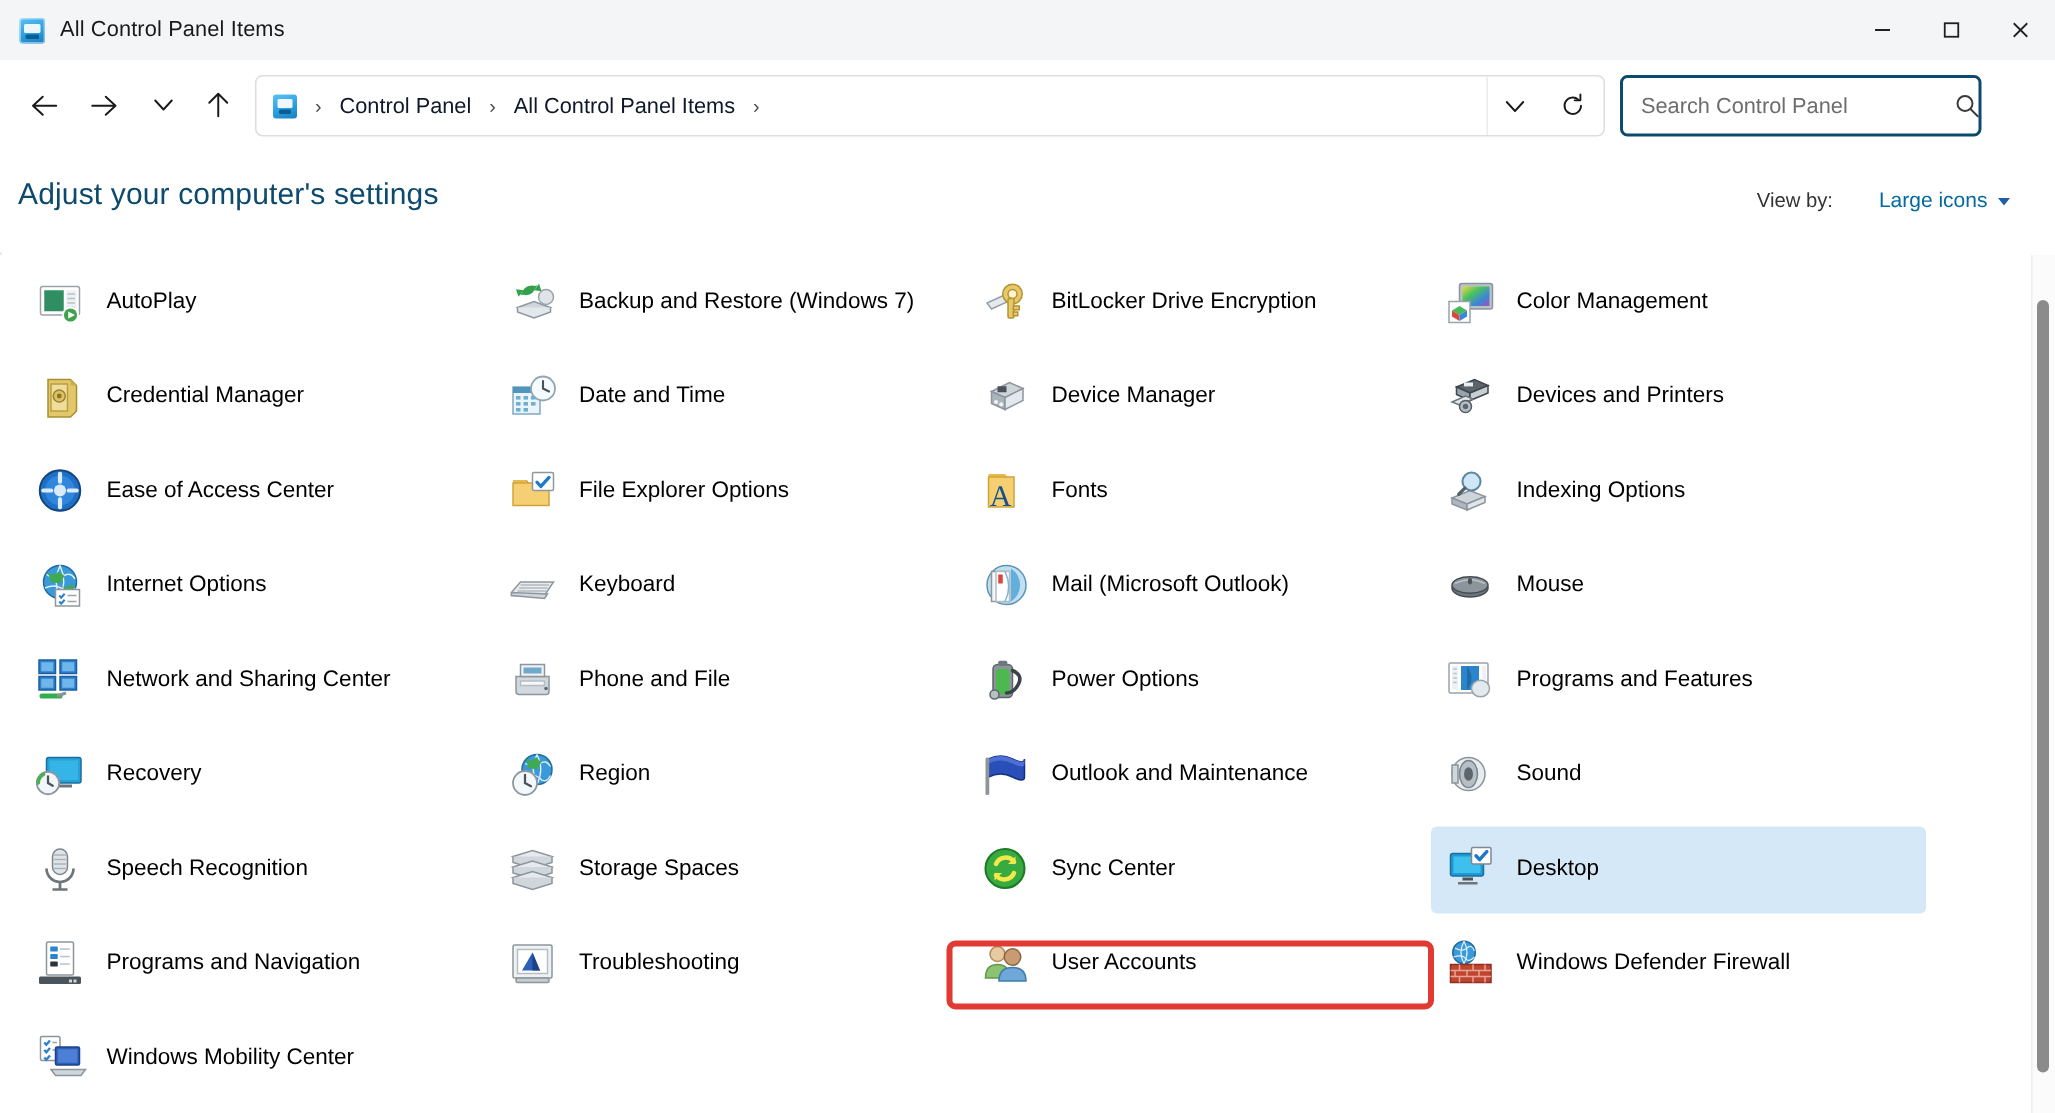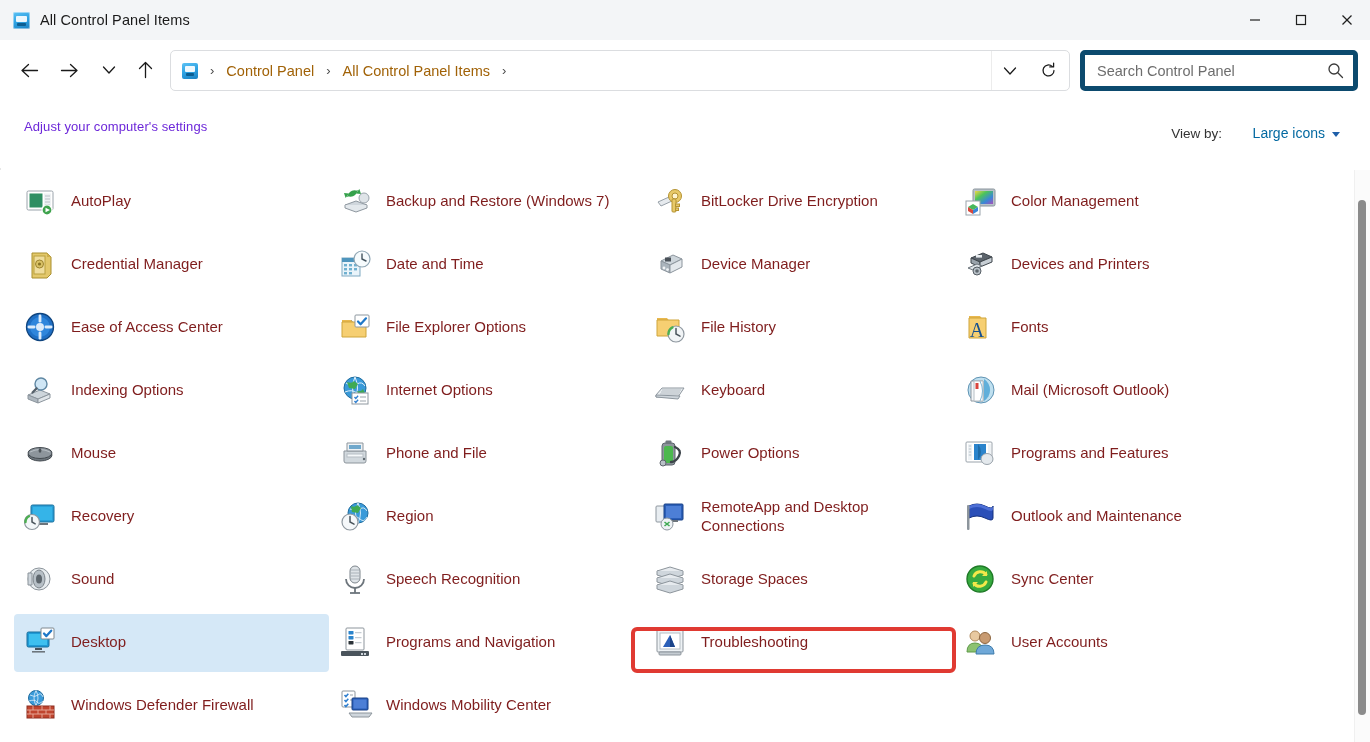--- a/index.html
+++ b/index.html
@@ -71,54 +71,54 @@
     border: 1px solid #dbdde0; border-radius: 5px; background: #fff;
     display: flex; align-items: center;
   }
   .crumbs { display: flex; align-items: center; padding-left: 11px; gap: 2px; flex: 1; }
   .crumb-icon { width: 16px; height: 16px; border-radius: 2px; margin-right: 5px;
     background: linear-gradient(160deg,#5bc2f5 0%,#2b9fe0 55%,#1b7fc0 100%);
     position: relative; flex: none; }
   .crumb-icon::before { content:""; position:absolute; left:3px; top:3px; width:10px; height:6px; background:#fff; opacity:.92; border-radius:1px;}
   .crumb-icon::after { content:""; position:absolute; left:4px; top:10px; width:8px; height:3px; background:#0b5e92; border-radius:1px;}
   .crumb {
-    font-size: 14.5px; color: #a16207; padding: 3px 5px; border-radius: 3px;
+    font-size: 14.5px; color: #0f172a; padding: 3px 5px; border-radius: 3px;
   }
   .crumb-sep {
     font-size: 13px; color: #4a4a4a; padding: 0 5px; user-select: none;
   }
   .addr-chev {
     width: 36px; height: 39px; display: flex; align-items: center; justify-content: center;
     border-left: 1px solid #ececec;
   }
   .addr-refresh {
     width: 42px; height: 39px; display: flex; align-items: center; justify-content: center;
   }
 
   .searchbox {
     position: absolute; top: 50px; left: 1080px;
-    width: 278px; height: 41px;
-    border: 5px solid #0c4a6e; border-radius: 5px; background: #fff;
+    width: 241px; height: 41px;
+    border: 2px solid #0c4a6e; border-radius: 5px; background: #fff;
     display: flex; align-items: center; gap: 22px;
   }
   .search-input {
     flex: 1; border: 0; outline: 0; background: transparent;
     font-family: "Liberation Sans", sans-serif;
     font-size: 14.5px; color: #5c5c5c; padding-left: 12px;
   }
   .search-input::placeholder { color: #6d6d6d; }
   .search-icon { width: 36px; display: flex; align-items: center; justify-content: center; }
 
   
   .page-head {
     position: absolute; top: 102px; left: 0; width: 1370px; height: 66px; background:#fff;
   }
   .page-title {
-    position: absolute; left: 24px; top: 17px;
-    font-size: 13px; color: #6d28d9; letter-spacing: .1px;
+    position: absolute; left: 12px; top: 17px;
+    font-size: 20px; color: #0c4a6e; letter-spacing: .1px;
   }
   .viewby {
     position: absolute; right: 148px; top: 24px;
     font-size: 13.5px; color: #333; text-align: center;
   }
   .viewby-value {
     position: absolute; right: 45px; top: 23px;
     font-size: 14px; color: #0369a1;
   }
   .viewby-caret {
@@ -140,21 +140,21 @@
     grid-auto-rows: 63px;
   }
   .cp-item {
     display: flex; align-items: center; gap: 13px;
     padding-left: 10px; padding-right: 6px;
     height: 58px; border-radius: 4px; cursor: default;
     align-self: center;
   }
   .cp-item.hover { background: #d5e8f7; }
   .cp-item .label {
-    font-size: 15px; color: #7f1d1d; line-height: 1.25;
+    font-size: 15px; color: #000000; line-height: 1.25;
   }
   .icon-wrap {
     width: 34px; height: 34px; flex: none;
     display: flex; align-items: center; justify-content: center;
   }
   .icon-wrap svg { display: block; }
 
   
   .annot-box {
     position: absolute; border: 4px solid #e03a32; border-radius: 6px;
@@ -416,32 +416,20 @@
               <path d="M3 11 h24 v15 H3z" fill="#f6cf72" stroke="#cfa53a"></path>
               <rect x="16" y="4" width="14" height="12" rx="1" fill="#fff" stroke="#8d979f"></rect>
               <path d="M19 10.5 l2.6 2.8 5.4 -6" stroke="#1f78c8" stroke-width="2.2" fill="none" stroke-linecap="round" stroke-linejoin="round"></path>
             </svg>
           </span>
           <span class="label">File Explorer Options</span>
         </div>
         <div class="cp-item">
           <span class="icon-wrap">
             <svg width="34" height="34" viewBox="0 0 34 34">
-              <path d="M3 7 h10 l2.5 3 H3z" fill="#e9b84e"></path>
-              <path d="M3 9 h22 v16 H3z" fill="#f6cf72" stroke="#cfa53a"></path>
-              <circle cx="22" cy="23" r="8" fill="#f1f4f6" stroke="#8e979f" stroke-width="1.2"></circle>
-              <path d="M22 17.5 v5.5 l4 2.2" stroke="#4a545c" stroke-width="1.5" fill="none" stroke-linecap="round"></path>
-              <path d="M14.5 23 a7.5 7.5 0 0 1 4 -6.6" stroke="#4caf50" stroke-width="2.4" fill="none" stroke-linecap="round"></path>
-            </svg>
-          </span>
-          <span class="label">File History</span>
-        </div>
-        <div class="cp-item">
-          <span class="icon-wrap">
-            <svg width="34" height="34" viewBox="0 0 34 34">
               <path d="M5 5 h11 l2.5 3 H5z" fill="#e9b84e"></path>
               <path d="M5 7 h17 v20 H5z" fill="#f6cf72" stroke="#cfa53a"></path>
               <text x="13" y="26" font-family="Liberation Serif, serif" font-size="20" fill="#16508f" text-anchor="middle">A</text>
             </svg>
           </span>
           <span class="label">Fonts</span>
         </div>
         <div class="cp-item">
           <span class="icon-wrap">
             <svg width="34" height="34" viewBox="0 0 34 34">
@@ -508,20 +496,39 @@
               <ellipse cx="16" cy="16" rx="12" ry="5.5" fill="#8d959c" stroke="#444b51"></ellipse>
               <path d="M6 15 q10 -5 20 0" stroke="#b9c0c6" fill="none"></path>
               <ellipse cx="16" cy="13.5" rx="1.4" ry="2.2" fill="#4c5359"></ellipse>
             </svg>
           </span>
           <span class="label">Mouse</span>
         </div>
         <div class="cp-item">
           <span class="icon-wrap">
             <svg width="34" height="34" viewBox="0 0 34 34">
+              <rect x="2" y="3" width="11" height="9" fill="#2f7fd0" stroke="#1b5fa0"></rect>
+              <rect x="16" y="3" width="11" height="9" fill="#2f7fd0" stroke="#1b5fa0"></rect>
+              <rect x="2" y="14" width="11" height="9" fill="#2f7fd0" stroke="#1b5fa0"></rect>
+              <rect x="16" y="14" width="11" height="9" fill="#2f7fd0" stroke="#1b5fa0"></rect>
+              <g fill="#6fb6ea">
+                <rect x="3.5" y="4.5" width="8" height="6"></rect>
+                <rect x="17.5" y="4.5" width="8" height="6"></rect>
+                <rect x="3.5" y="15.5" width="8" height="6"></rect>
+                <rect x="17.5" y="15.5" width="8" height="6"></rect>
+              </g>
+              <path d="M4 27 h12" stroke="#2fae4e" stroke-width="3.4" stroke-linecap="round"></path>
+              <path d="M14 27 l6 -2" stroke="#8a9299" stroke-width="2"></path>
+            </svg>
+          </span>
+          <span class="label">Network and Sharing Center</span>
+        </div>
+        <div class="cp-item">
+          <span class="icon-wrap">
+            <svg width="34" height="34" viewBox="0 0 34 34">
               <path d="M5 14 h22 v10 a2 2 0 0 1 -2 2 H7 a2 2 0 0 1 -2 -2z" fill="#d2d9de" stroke="#8d959c"></path>
               <path d="M8 6 h16 v8 H8z" fill="#eef2f5" stroke="#8d959c"></path>
               <rect x="10" y="8" width="12" height="4" fill="#6fa8cc"></rect>
               <rect x="8" y="17" width="16" height="3" fill="#f5f8fa" stroke="#b5bdc3"></rect>
               <circle cx="25" cy="22" r="1.2" fill="#5f686f"></circle>
             </svg>
           </span>
           <span class="label">Phone and File</span>
         </div>
         <div class="cp-item">
@@ -572,33 +579,20 @@
           <span class="icon-wrap">
             <svg width="34" height="34" viewBox="0 0 34 34">
               <circle cx="19" cy="13" r="10" fill="#3a9ad9" stroke="#1f6c9e"></circle>
               <path d="M11 9 q6 3 10 0 t7 2 M10 18 q7 -3 11 1 t7 -2 M19 3 q-5 10 0 20 M19 3 q5 10 0 20" stroke="#dff0fb" fill="none" stroke-width=".9"></path>
               <path d="M12 6 q4 2 6 -1 l4 3 -3 5 -6 -1z" fill="#3faa53"></path>
               <circle cx="11" cy="22" r="8" fill="#f5f8fa" stroke="#8e979f" stroke-width="1.2"></circle>
               <path d="M11 16.5 v5.5 l4 2.2" stroke="#4a545c" stroke-width="1.5" fill="none" stroke-linecap="round"></path>
             </svg>
           </span>
           <span class="label">Region</span>
-        </div>
-        <div class="cp-item">
-          <span class="icon-wrap">
-            <svg width="34" height="34" viewBox="0 0 34 34">
-              <rect x="2" y="6" width="12" height="16" rx="1" fill="#e8edf1" stroke="#8e979f"></rect>
-              <rect x="10" y="4" width="19" height="16" rx="1" fill="#2b5fb8" stroke="#1b4388"></rect>
-              <rect x="12" y="6" width="15" height="12" fill="#4d7fd6"></rect>
-              <path d="M17 20 h7 v2 h-7z" fill="#6d757c"></path>
-              <circle cx="13" cy="24" r="6" fill="#eef2f5" stroke="#8e979f"></circle>
-              <path d="M10.5 22 l5 4 M15.5 22 l-5 4" stroke="#3faa53" stroke-width="1.6"></path>
-            </svg>
-          </span>
-          <span class="label">RemoteApp and Desktop Connections</span>
         </div>
         <div class="cp-item">
           <span class="icon-wrap">
             <svg width="34" height="34" viewBox="0 0 34 34">
               <path d="M5 6 q8 -4 16 0 q8 4 8 0 v12 q0 4 -8 0 q-8 -4 -16 0z" fill="#2b4fb8" stroke="#15307e"></path>
               <path d="M5 6 q8 -4 16 0 q8 4 8 0 v3 q0 4 -8 0 q-8 -4 -16 0z" fill="#4d6fd6"></path>
               <rect x="3" y="5" width="2.5" height="25" rx="1" fill="#8d959c"></rect>
             </svg>
           </span>
           <span class="label">Outlook and Maintenance</span>

